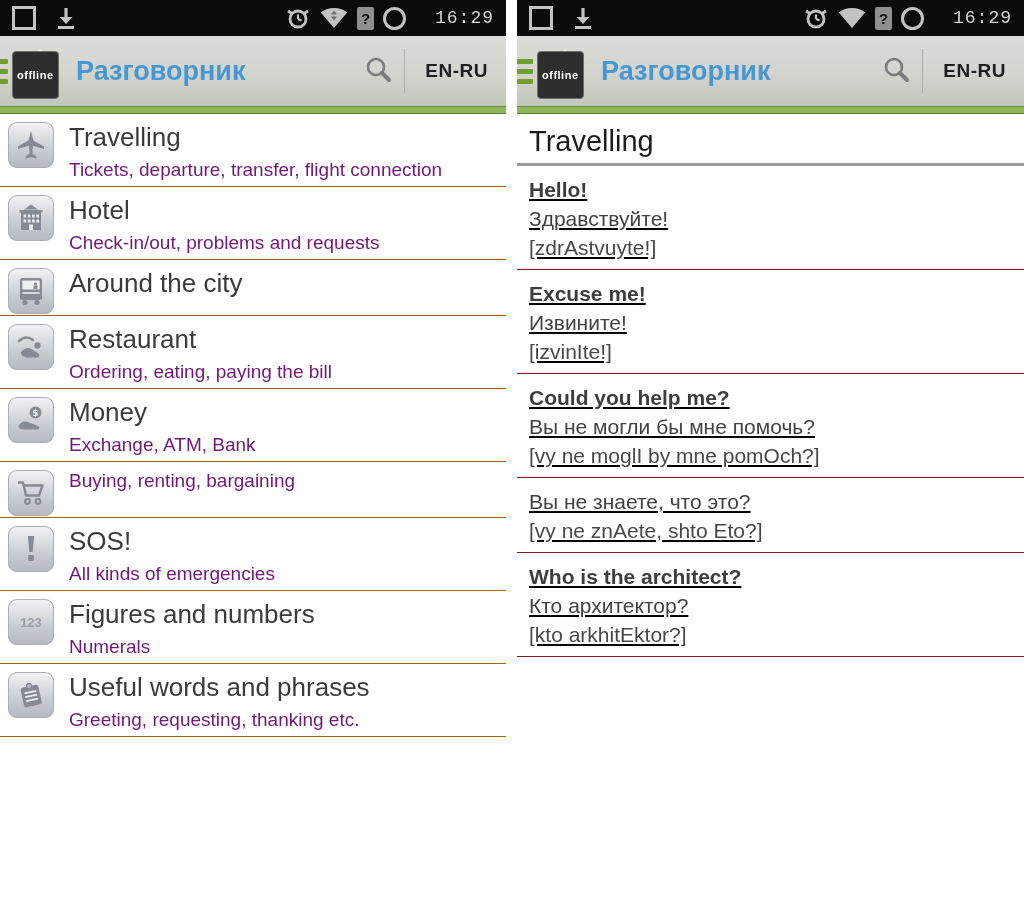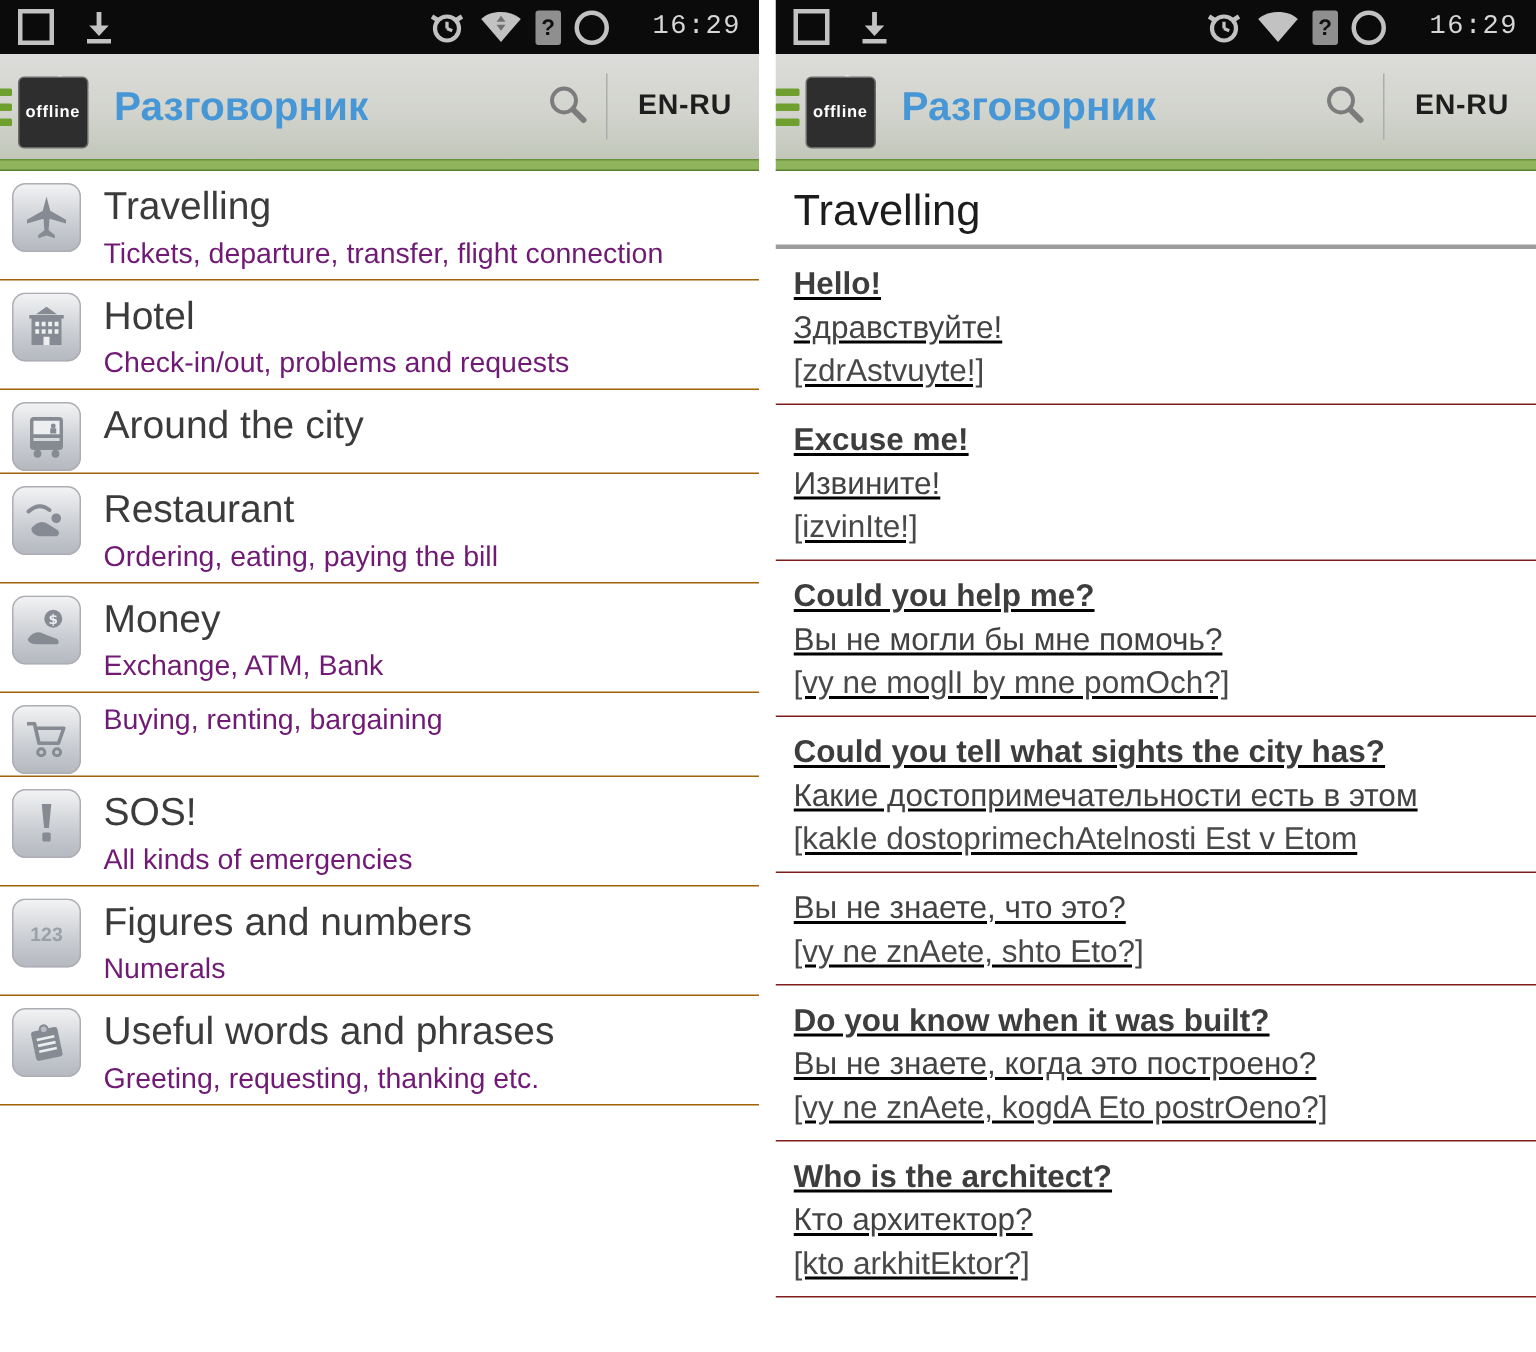--- a/index.html
+++ b/index.html
@@ -337,32 +337,22 @@
         <div class="ph-en">Excuse me!</div>
         <div class="ph-ru">Извините!</div>
         <div class="ph-tr">[izvinIte!]</div>
       </div>
       <div class="phrase-row">
         <div class="ph-en">Could you help me?</div>
         <div class="ph-ru">Вы не могли бы мне помочь?</div>
         <div class="ph-tr">[vy ne moglI by mne pomOch?]</div>
       </div>
       <div class="phrase-row">
-        <div class="ph-en">Could you tell what sights the city has?</div>
-        <div class="ph-ru">Какие достопримечательности есть в этом</div>
-        <div class="ph-tr">[kakIe dostoprimechAtelnosti Est v Etom</div>
-      </div>
-      <div class="phrase-row">
         <div class="ph-ru">Вы не знаете, что это?</div>
         <div class="ph-tr">[vy ne znAete, shto Eto?]</div>
-      </div>
-      <div class="phrase-row">
-        <div class="ph-en">Do you know when it was built?</div>
-        <div class="ph-ru">Вы не знаете, когда это построено?</div>
-        <div class="ph-tr">[vy ne znAete, kogdA Eto postrOeno?]</div>
       </div>
       <div class="phrase-row">
         <div class="ph-en">Who is the architect?</div>
         <div class="ph-ru">Кто архитектор?</div>
         <div class="ph-tr">[kto arkhitEktor?]</div>
       </div>
     </div>
 </div>
 
 </body></html>

